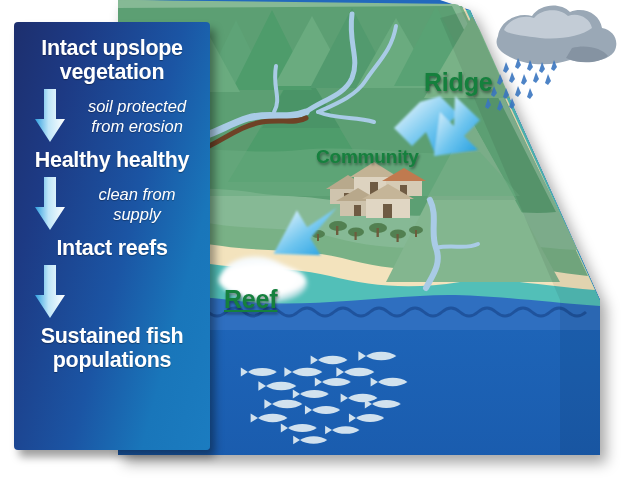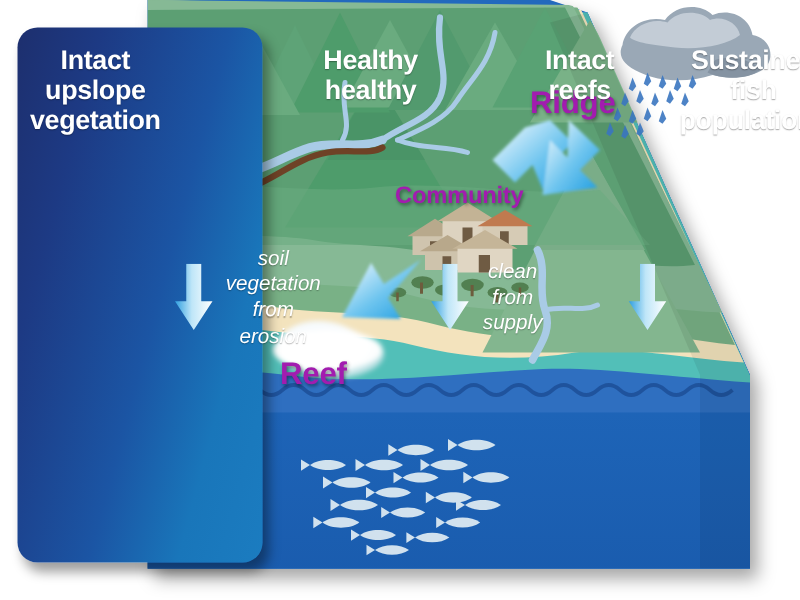--- a/index.html
+++ b/index.html
@@ -23,32 +23,32 @@
     width: 640px; height: 480px;
   }
 
   
   #info-panel {
     position: absolute;
     left: 14px;
     top: 22px;
     width: 196px;
     height: 428px;
-    border-radius: 16px;
+    border-radius: 4px;
     background: linear-gradient(105deg,
         #1d2f6e 0%,
         #1d3a84 22%,
         #1b55a4 55%,
         #1976ba 78%,
         #1b7cc0 100%);
     box-shadow: 5px 7px 9px rgba(0,0,0,0.38);
     box-sizing: border-box;
     padding: 14px 10px 10px 10px;
     display: flex;
-    flex-direction: row;
+    flex-direction: column;
     align-items: stretch;
     color: #ffffff;
   }
 
   .panel-head {
     text-align: center;
     font-weight: bold;
     font-size: 21.5px;
     line-height: 1.12;
     letter-spacing: -0.3px;
@@ -78,29 +78,29 @@
     white-space: pre-line;
     text-shadow: 0 1px 1px rgba(0,0,0,0.3);
     padding-right: 2px;
   }
 
   .arrow-svg { display:block; }
 
   
   .map-label {
     position: absolute;
-    color: #a21caf;
+    color: #15803d;
     font-weight: bold;
     letter-spacing: -0.2px;
     text-shadow: 1px 2px 3px rgba(0,0,0,0.45);
     white-space: nowrap;
   }
   #label-ridge     { left: 424px; top: 68px;  font-size: 25px; }
   #label-community { left: 316px; top: 146px; font-size: 19px; }
-  #label-reef      { left: 224px; top: 285px; font-size: 25px; }
+  #label-reef      { left: 224px; top: 285px; font-size: 25px; text-decoration: underline; }
 </style>
 </head>
 <body>
 
 <div id="stage">
 
   <svg id="illustration" viewBox="0 0 640 480">
     <defs>
       <linearGradient id="gDeep" x1="0" y1="0" x2="0" y2="1">
         <stop offset="0%" stop-color="#2069bd"></stop>
@@ -397,21 +397,21 @@
 
     <div class="panel-head">Intact upslope
 vegetation</div>
 
     <div class="panel-step">
       <span class="step-arrow">
         <svg class="arrow-svg" width="34" height="54" viewBox="0 0 34 54">
           <path d="M11,0 L23,0 L23,30 L32,30 L17,53 L2,30 L11,30 Z" fill="url(#gPanelArrow)"></path>
         </svg>
       </span>
-      <span class="step-text">soil vegetation
+      <span class="step-text">soil protected
 from erosion</span>
     </div>
 
     <div class="panel-head">Healthy healthy</div>
 
     <div class="panel-step">
       <span class="step-arrow">
         <svg class="arrow-svg" width="34" height="54" viewBox="0 0 34 54">
           <path d="M11,0 L23,0 L23,30 L32,30 L17,53 L2,30 L11,30 Z" fill="url(#gPanelArrow)"></path>
         </svg>

